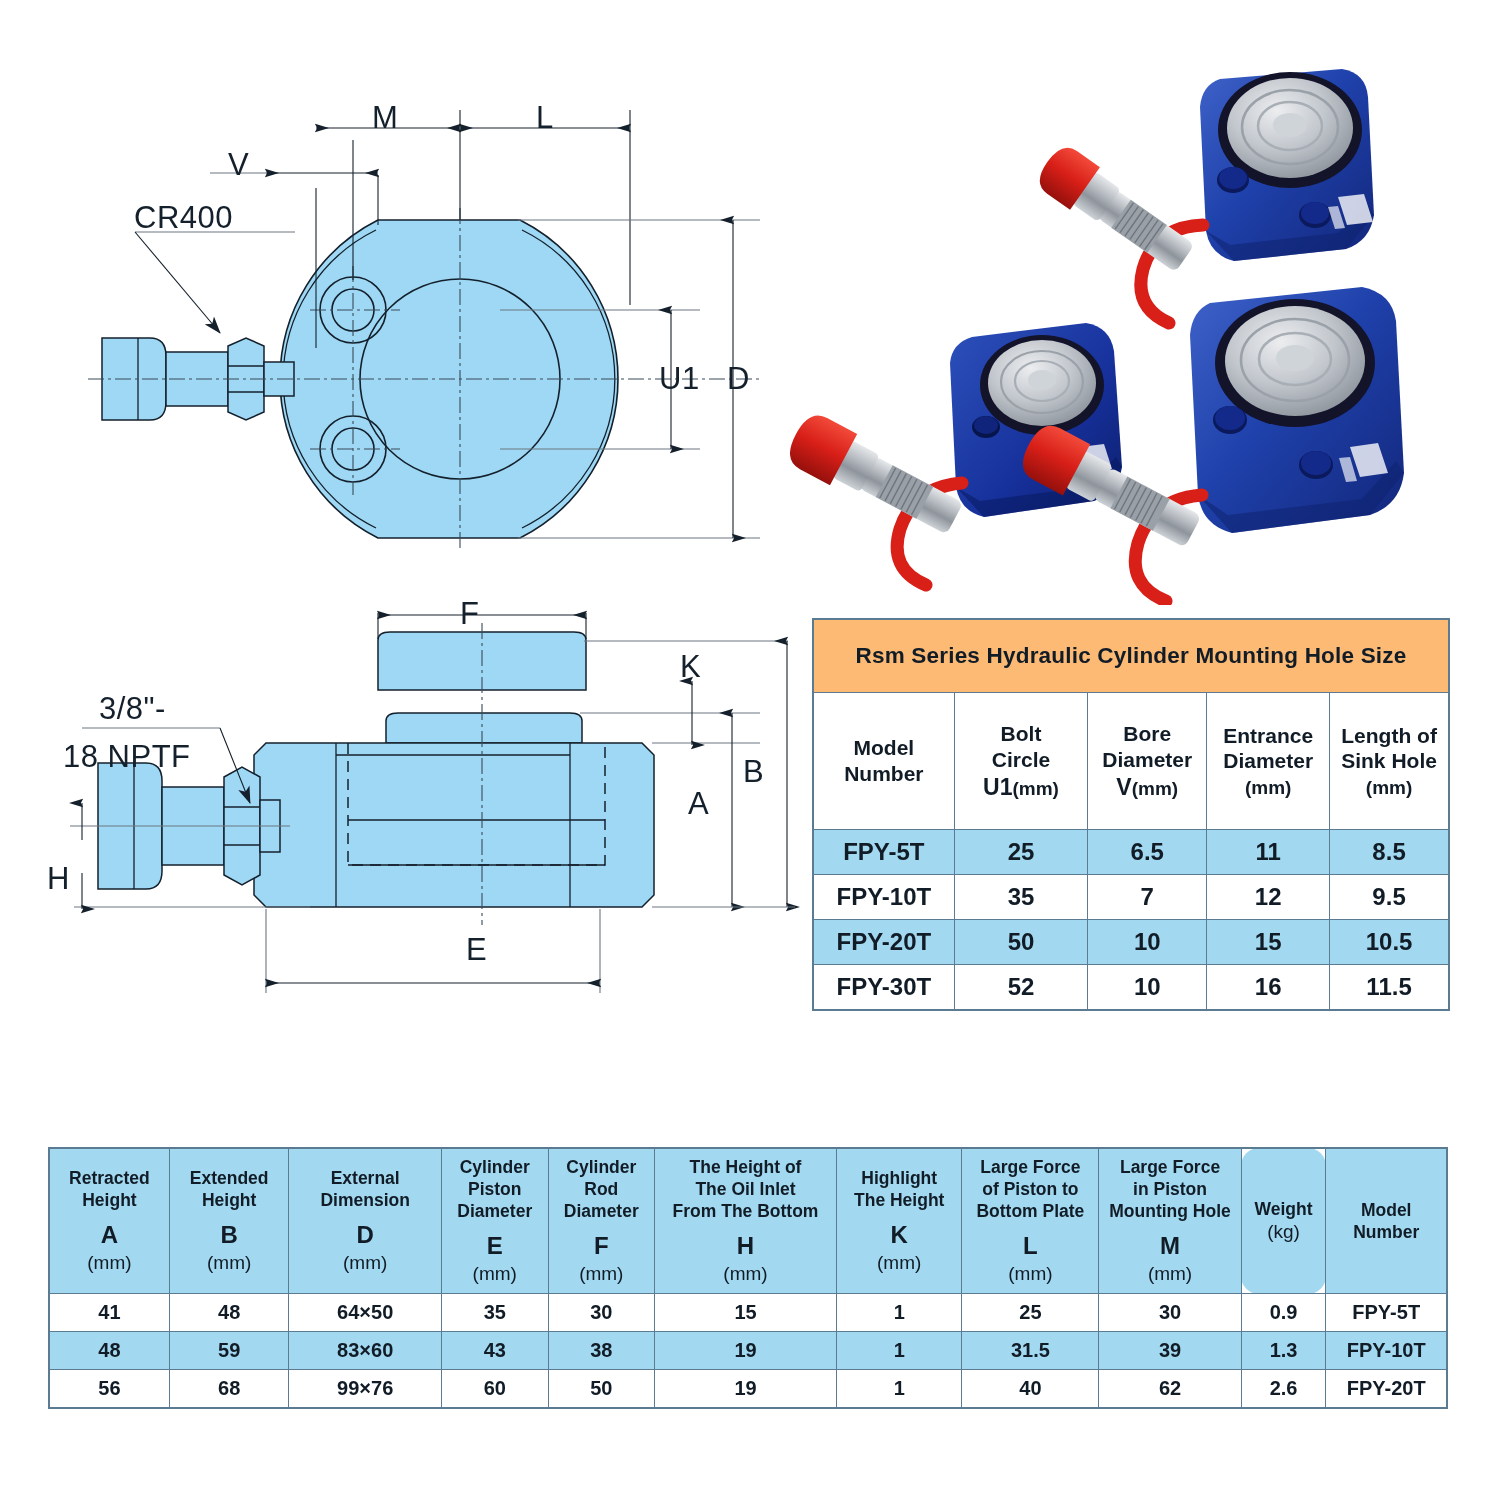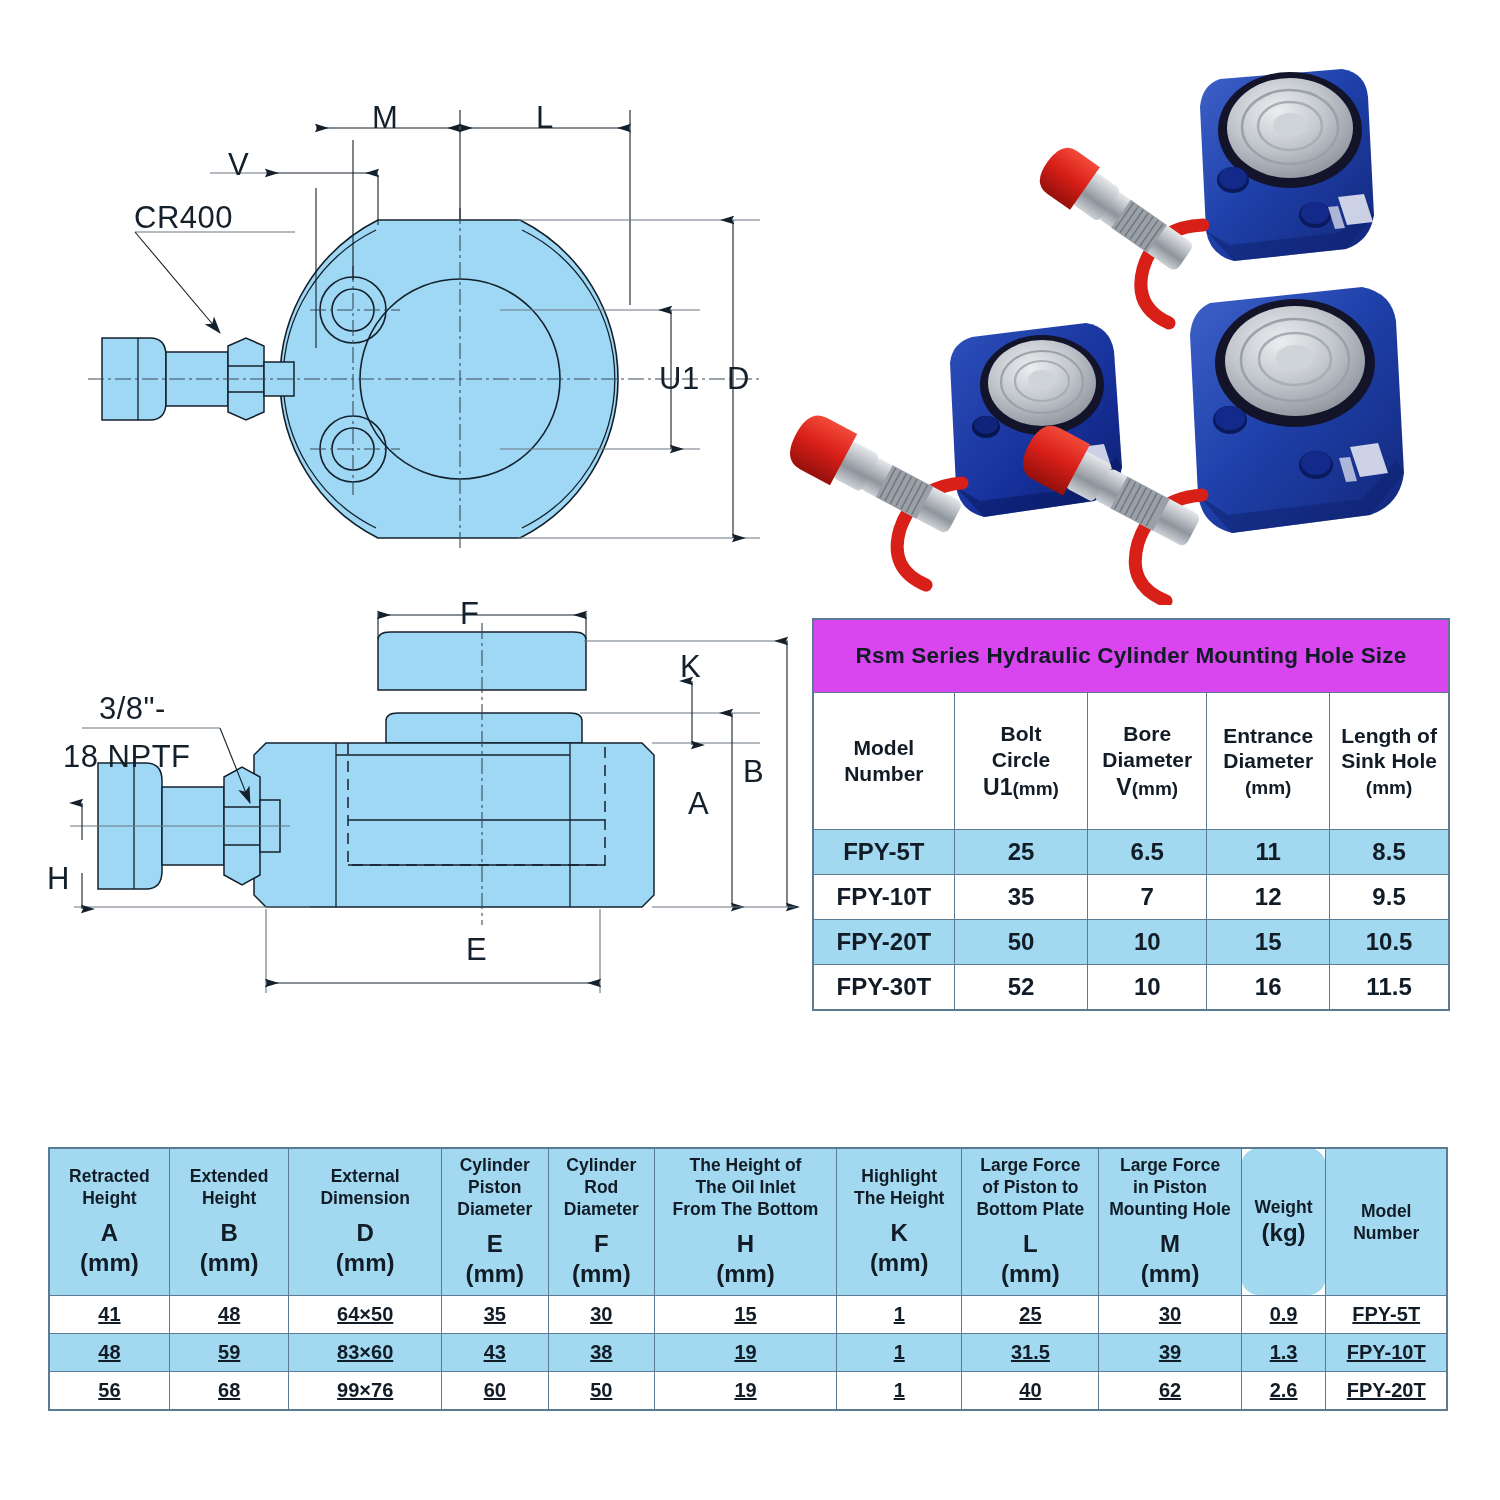--- a/index.html
+++ b/index.html
@@ -34,21 +34,21 @@
     background:#ffffff;
   }
   #mount-table td,#mount-table th{
     border:1px solid #5b7b93;
     text-align:center;
     vertical-align:middle;
     font-family:"Liberation Sans", sans-serif;
     color:#111c27;
   }
   #mount-table .tbl-title{
-    background:#d946ef;
+    background:#fdba74;
     font-size:22.5px;
     font-weight:bold;
     height:70px;
     text-align:center;
     letter-spacing:.2px;
   }
   #mount-table .hdr td{
     background:#ffffff;
     font-size:21px;
     font-weight:bold;
@@ -75,23 +75,23 @@
     text-align:center;vertical-align:middle;
     font-family:"Liberation Sans", sans-serif;
     color:#111c27;
   }
   #spec-table .hdr td{
     background:#a3d9f0;
     font-size:17.5px;font-weight:bold;
     height:134px;padding:5px 3px;line-height:1.26;
   }
   #spec-table .hdr .code{display:block;font-size:24px;font-weight:bold;margin-top:9px;}
-  #spec-table .hdr .unit{display:block;font-size:24px;font-weight:bold;}
+  #spec-table .hdr .unit{display:block;font-size:19px;font-weight:normal;}
   #spec-table tbody td{
-    font-size:20px;font-weight:bold;height:35px;padding:1px 0;text-decoration:underline;
+    font-size:20px;font-weight:bold;height:35px;padding:1px 0;
   }
   #spec-table tbody tr.alt td{background:#a3d9f0;}
 
   
   .photo-wrap{position:absolute;left:790px;top:55px;width:690px;height:550px;}
 
   svg{display:block;}
   .ln-thin{stroke:#14202b;stroke-width:1.3;fill:none;}
   .ext{stroke:#6a7680;stroke-width:1.1;fill:none;}
   .ext-d{stroke:#14202b;stroke-width:1.1;fill:none;}

